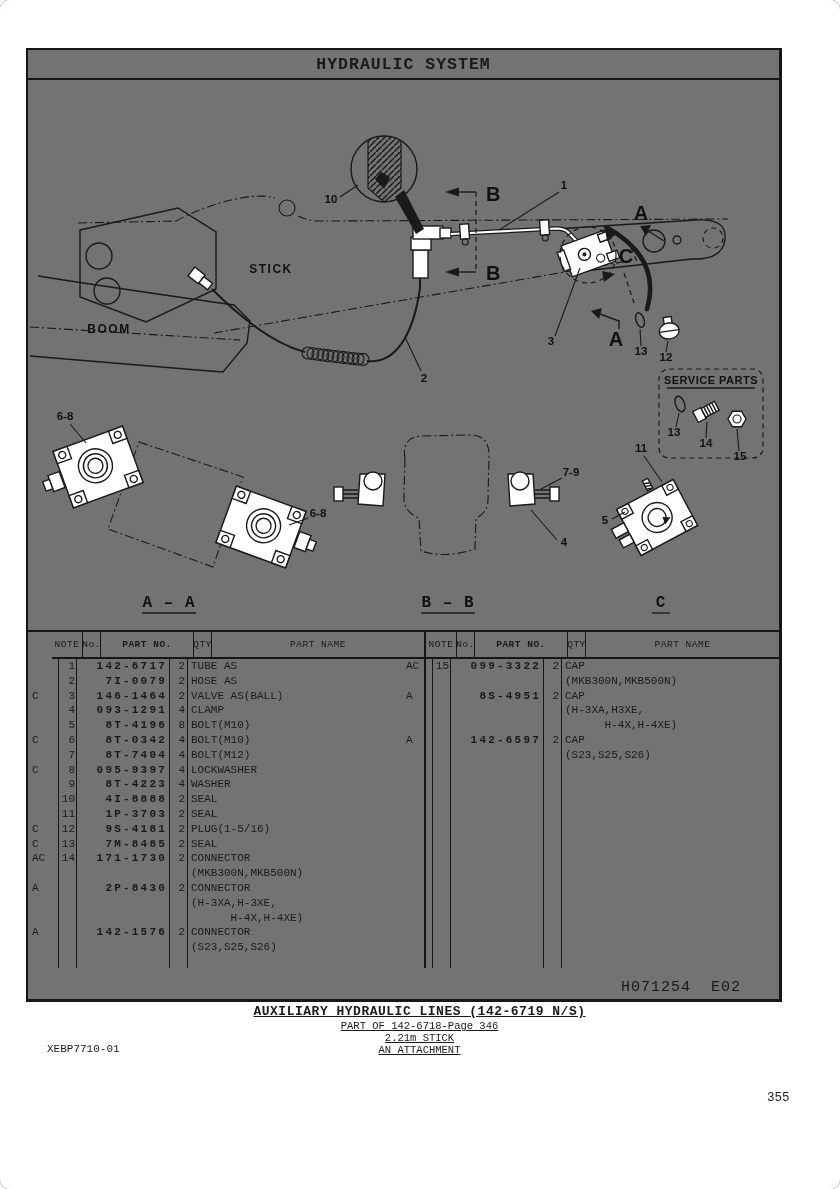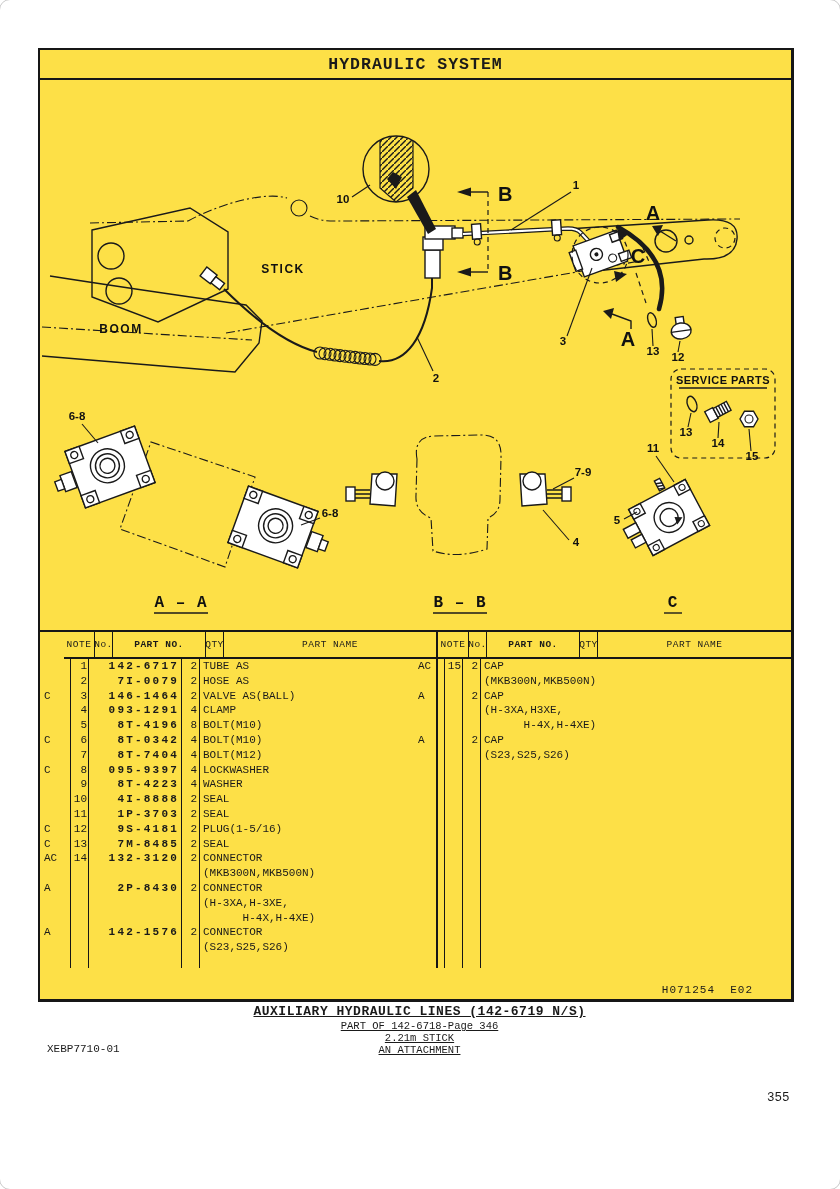--- a/index.html
+++ b/index.html
@@ -2,23 +2,23 @@
 <html><head>
 <meta charset="utf-8">
 <style>
   html,body{margin:0;padding:0;}
   body{
     width:840px;height:1189px;position:relative;background:#fff;
     font-family:"Liberation Mono",monospace;color:#1a1a1a;
     outline:1px solid #c9c9c9;border-radius:10px;overflow:hidden;
   }
   .frame{
-    position:absolute;left:38px;top:48px;width:751px;height:949px;
+    position:absolute;left:26px;top:48px;width:751px;height:949px;
     border:2px solid #161616;border-right-width:3px;border-bottom-width:3px;
-    background:#fde047;
+    background:#737373;
   }
   .title-bar{
     position:absolute;left:0;right:0;top:0;height:28px;
     border-bottom:2px solid #161616;
     display:flex;align-items:center;justify-content:center;
   }
   .title-bar span{font:bold 16.5px "Liberation Mono",monospace;letter-spacing:1px;}
   svg.diagram{position:absolute;left:0;top:30px;width:751px;height:550px;}
 
   
@@ -41,21 +41,21 @@
   .col-note .ln{padding-left:4px;}
   .col-no .ln{text-align:right;padding-right:1px;}
   .col-part .ln{text-align:right;padding-right:2px;}
   .col-part .ln.pn{letter-spacing:2.2px;}
   .col-qty .ln{text-align:right;padding-right:2px;}
   .col-name .ln{padding-left:3px;}
 
   
   .strip{position:absolute;left:0;right:0;bottom:0;height:33px;}
   .notes{position:absolute;left:13px;top:2px;font-size:9px;line-height:11px;white-space:pre;}
-  .docnum{position:absolute;right:38px;bottom:3px;font-size:11px;white-space:pre;letter-spacing:1px;}
+  .docnum{position:absolute;right:38px;bottom:3px;font-size:15px;white-space:pre;letter-spacing:1px;}
 
   
   .caption{position:absolute;left:42px;width:755px;top:1003px;text-align:center;text-decoration:underline;}
   .cap1{font-weight:bold;font-size:13px;line-height:17px;letter-spacing:0.5px;}
   .capN{font-size:10.5px;line-height:12px;}
 
   .form-no{position:absolute;left:47px;top:1043px;font-size:11px;}
   .page-no{position:absolute;left:767px;top:1091px;font-size:12.5px;}
 
   
@@ -373,21 +373,21 @@
             <div class="ln pn">093-1291</div>
             <div class="ln pn">8T-4196</div>
             <div class="ln pn">8T-0342</div>
             <div class="ln pn">8T-7404</div>
             <div class="ln pn">095-9397</div>
             <div class="ln pn">8T-4223</div>
             <div class="ln pn">4I-8888</div>
             <div class="ln pn">1P-3703</div>
             <div class="ln pn">9S-4181</div>
             <div class="ln pn">7M-8485</div>
-            <div class="ln pn">132-3120</div>
+            <div class="ln pn">171-1730</div>
             <div class="ln"></div>
             <div class="ln pn">2P-8430</div>
             <div class="ln"></div>
             <div class="ln"></div>
             <div class="ln pn">142-1576</div>
             <div class="ln"></div>
           </div>
           <div class="col-qty w3">
             <div class="ln">2</div>
             <div class="ln">2</div>
@@ -454,20 +454,29 @@
           </div>
           <div class="col-no w1">
             <div class="ln">15</div>
             <div class="ln"></div>
             <div class="ln"></div>
             <div class="ln"></div>
             <div class="ln"></div>
             <div class="ln"></div>
             <div class="ln"></div>
           </div>
+          <div class="col-part w2">
+            <div class="ln pn">099-3322</div>
+            <div class="ln"></div>
+            <div class="ln pn">8S-4951</div>
+            <div class="ln"></div>
+            <div class="ln"></div>
+            <div class="ln pn">142-6597</div>
+            <div class="ln"></div>
+          </div>
           <div class="col-qty w3">
             <div class="ln">2</div>
             <div class="ln"></div>
             <div class="ln">2</div>
             <div class="ln"></div>
             <div class="ln"></div>
             <div class="ln">2</div>
             <div class="ln"></div>
           </div>
           <div class="col-name c4">

